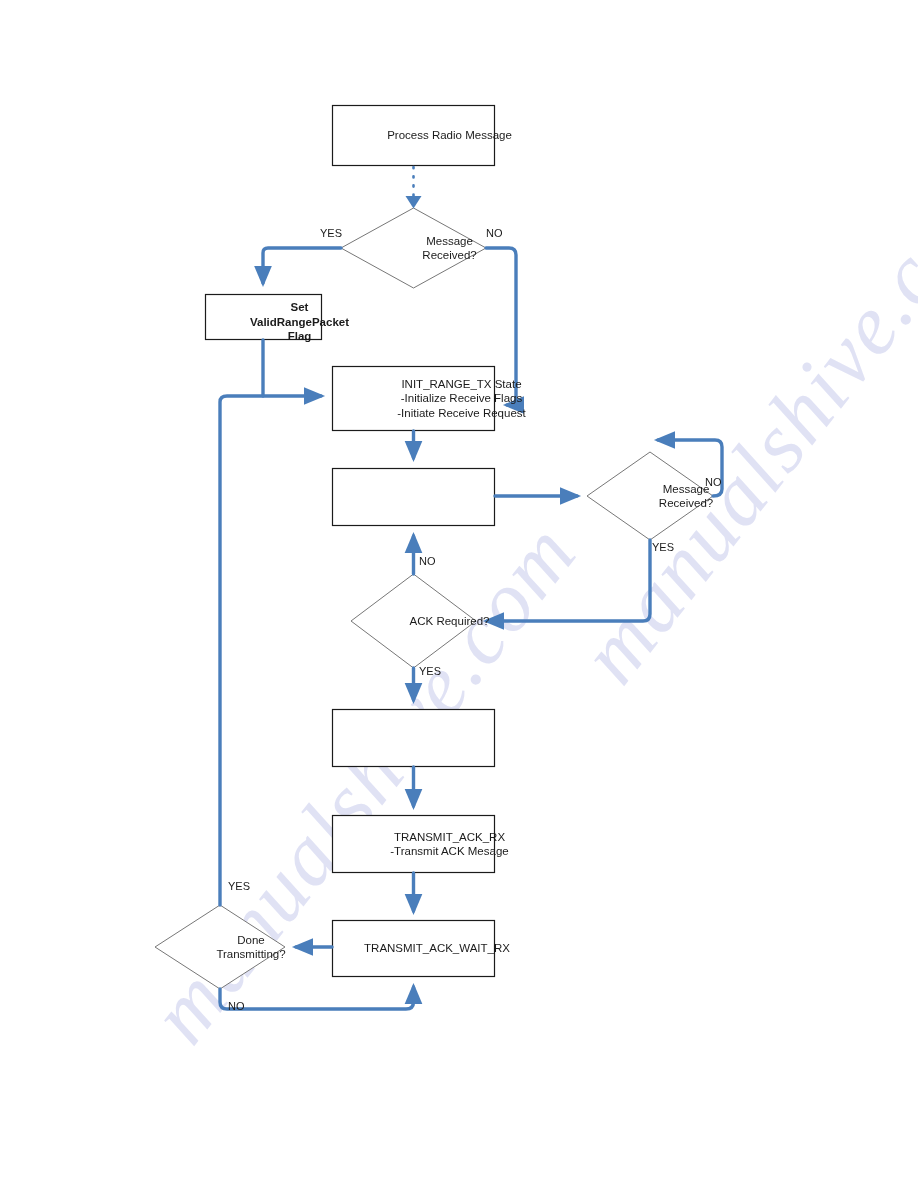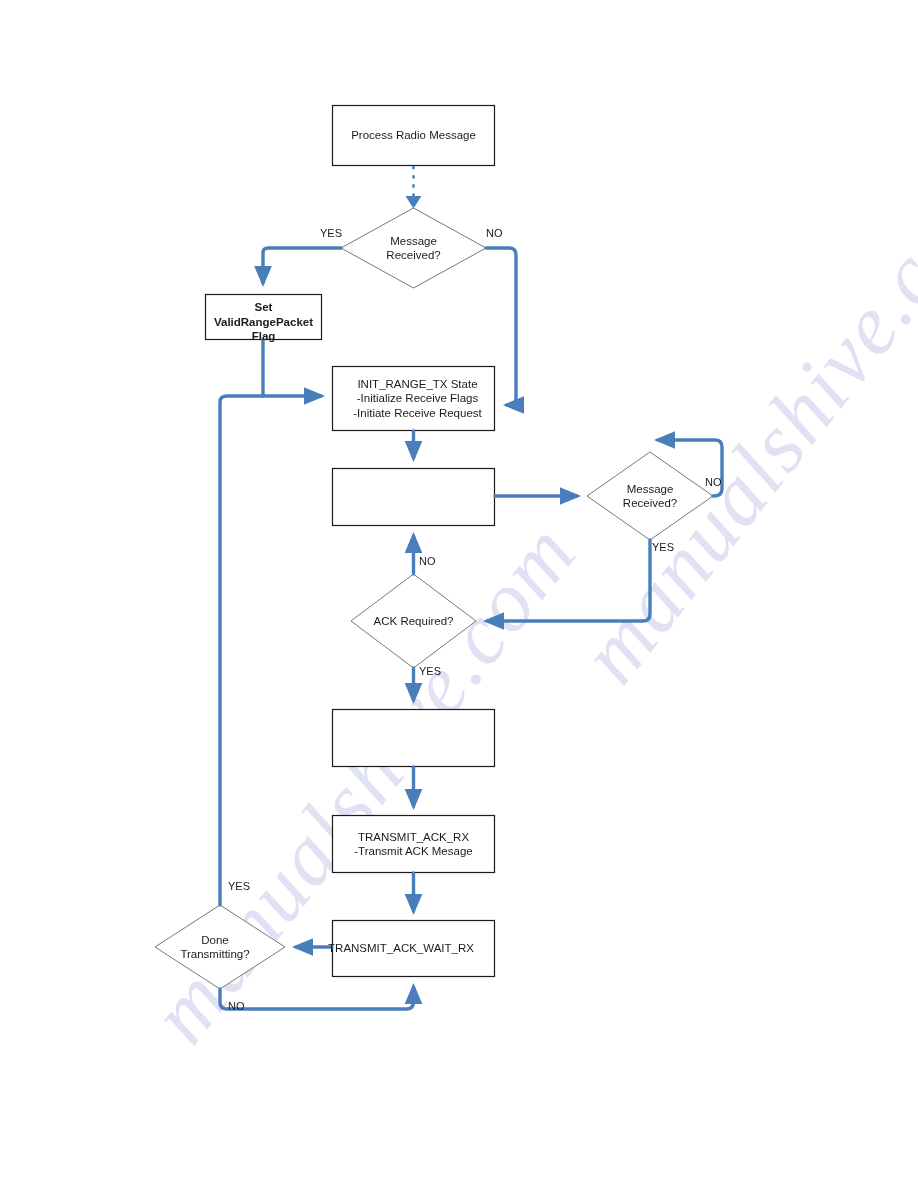--- a/index.html
+++ b/index.html
@@ -31,20 +31,21 @@
     display: flex;
     flex-direction: column;
     align-items: center;
     justify-content: center;
     text-align: center;
     color: #1b1b1b;
     font-size: 11.5px;
     line-height: 14.5px;
     pointer-events: none;
     white-space: pre;
+    padding-left: 36px;
   }
   .edge-label {
     position: absolute;
     color: #1b1b1b;
     font-size: 11px;
     line-height: 14px;
     white-space: pre;
   }
   .wm {
     position: absolute;
@@ -133,21 +134,21 @@
 
   <div class="node-text" style="left:332px; top:105px; width:163px; height:61px;">Process Radio Message</div>
 
   <div class="node-text" style="left:352px; top:225px; width:123px; height:46px;">Message
 Received?</div>
 
   <div class="node-text" style="left:205px; top:294px; width:117px; height:56px;font-weight:bold;">Set
 ValidRangePacket
 Flag</div>
 
-  <div class="node-text" style="left:336px; top:366px; width:163px; height:65px;">INIT_RANGE_TX State
+  <div class="node-text" style="left:344px; top:366px; width:163px; height:65px;">INIT_RANGE_TX State
 -Initialize Receive Flags
 -Initiate Receive Request</div>
 
 
   <div class="node-text" style="left:590px; top:473px; width:120px; height:46px;">Message
 Received?</div>
 
   <div class="node-text" style="left:352px; top:610px; width:123px; height:22px;">ACK Required?</div>
 
 

